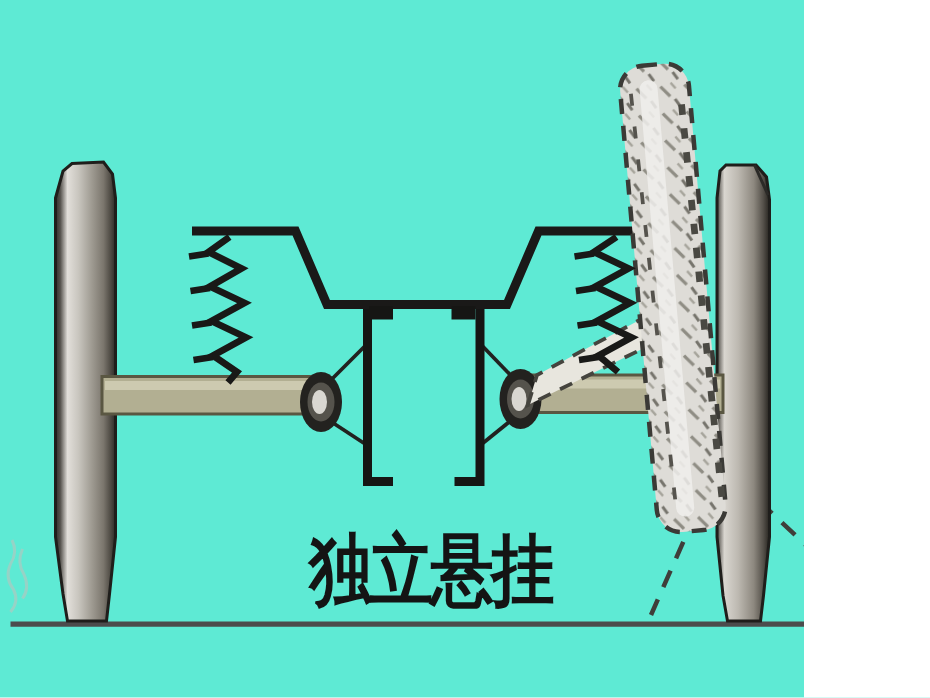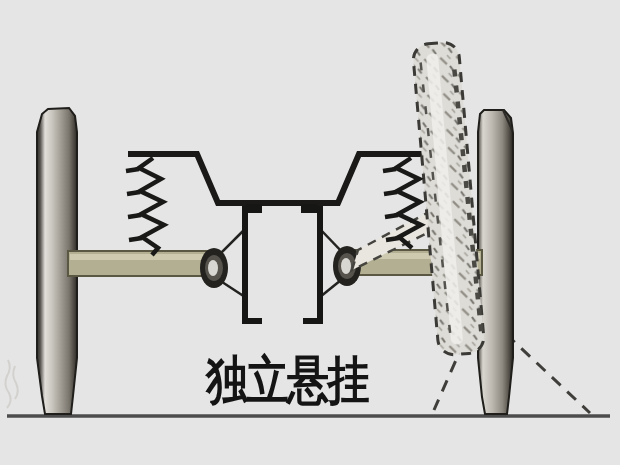--- a/index.html
+++ b/index.html
@@ -1,19 +1,19 @@
 <!DOCTYPE html>
 <html><head>
 <meta charset="utf-8">
 <style>
   html,body{margin:0;padding:0;background:#ffffff;}
   .canvas{
     position:relative;
-    width:620px;height:465px;
-    background:#e5e5e5;
+    width:536px;height:465px;
+    background:#5eead4;
     overflow:hidden;
     font-family:"Liberation Sans", sans-serif;
   }
   svg{display:block;}
   text.caption{
     font-family:"Liberation Sans", sans-serif;
     font-weight:900;
     font-size:52px;
     fill:#141414;
     letter-spacing:-2px;

